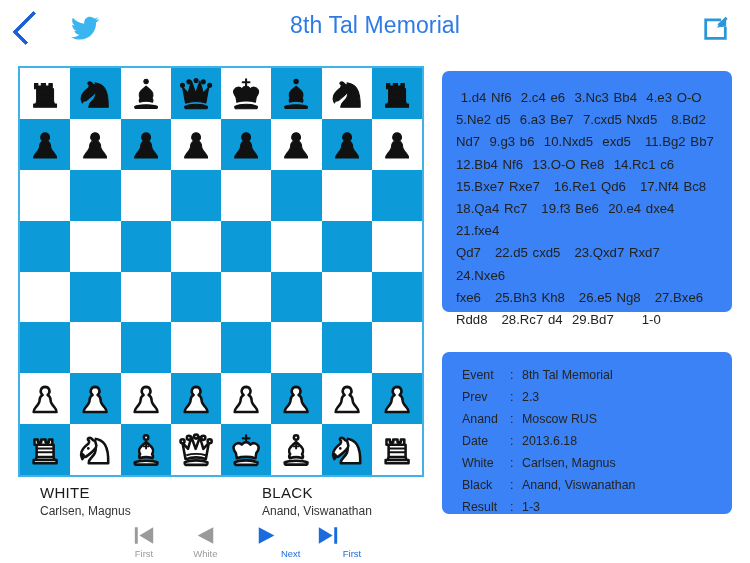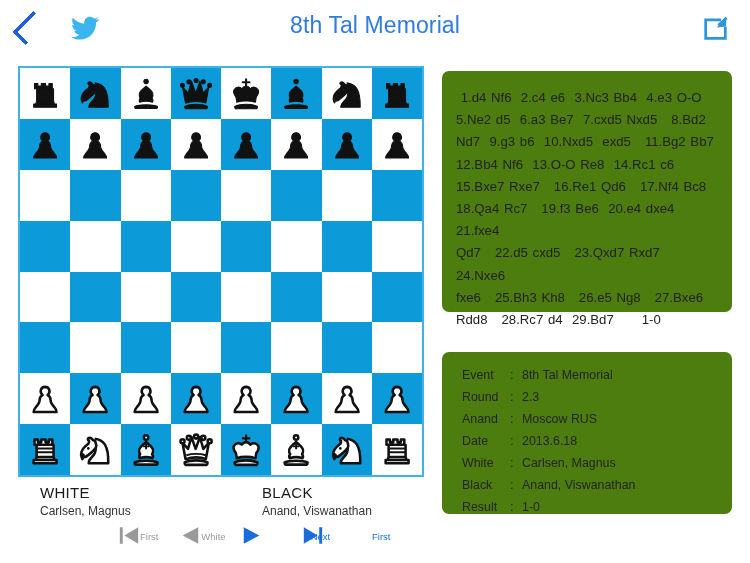--- a/index.html
+++ b/index.html
@@ -111,37 +111,38 @@
     position: absolute;
     left: 118px; top: 525px;
     width: 236px; height: 38px;
     display: flex;
     justify-content: space-between;
     align-items: flex-start;
   }
   .navbtn {
     width: 52px;
     display: flex;
+    flex-direction: column;
     align-items: center;
     cursor: pointer;
     user-select: none;
   }
   .navbtn .glyph { height: 21px; display:flex; align-items:center; justify-content:center; }
   .navbtn .lbl {
     font-size: 9.5px;
     line-height: 13px;
     margin-top: 1px;
   }
   .navbtn.off .lbl { color: #9a9a9a; }
   .navbtn.on  .lbl { color: #1a6bdc; margin-left: 48px; }
 
   
   .panel {
     position: absolute;
-    background: #4d7c0f;
+    background: #3b82f6;
     border-radius: 7px;
     box-sizing: border-box;
   }
   .moves-panel {
     left: 442px; top: 71px;
     width: 290px; height: 241px;
     padding: 16px 12px 10px 14px;
   }
   .moves-text {
     font-size: 13.2px;
@@ -490,21 +491,21 @@
 Rdd8   28.Rc7 d4  29.Bd7      1-0</div>
 </div>
 
 <div class="panel info-panel" id="info-panel">
     <div class="info-row">
       <span class="k">Event</span>
       <span class="c">:</span>
       <span class="v">8th Tal Memorial</span>
     </div>
     <div class="info-row">
-      <span class="k">Round</span>
+      <span class="k">Prev</span>
       <span class="c">:</span>
       <span class="v">2.3</span>
     </div>
     <div class="info-row">
       <span class="k">Anand</span>
       <span class="c">:</span>
       <span class="v">Moscow RUS</span>
     </div>
     <div class="info-row">
       <span class="k">Date</span>
@@ -517,15 +518,15 @@
       <span class="v">Carlsen, Magnus</span>
     </div>
     <div class="info-row">
       <span class="k">Black</span>
       <span class="c">:</span>
       <span class="v">Anand, Viswanathan</span>
     </div>
     <div class="info-row">
       <span class="k">Result</span>
       <span class="c">:</span>
-      <span class="v">1-0</span>
+      <span class="v">1-3</span>
     </div>
   </div>
 
 </body></html>

